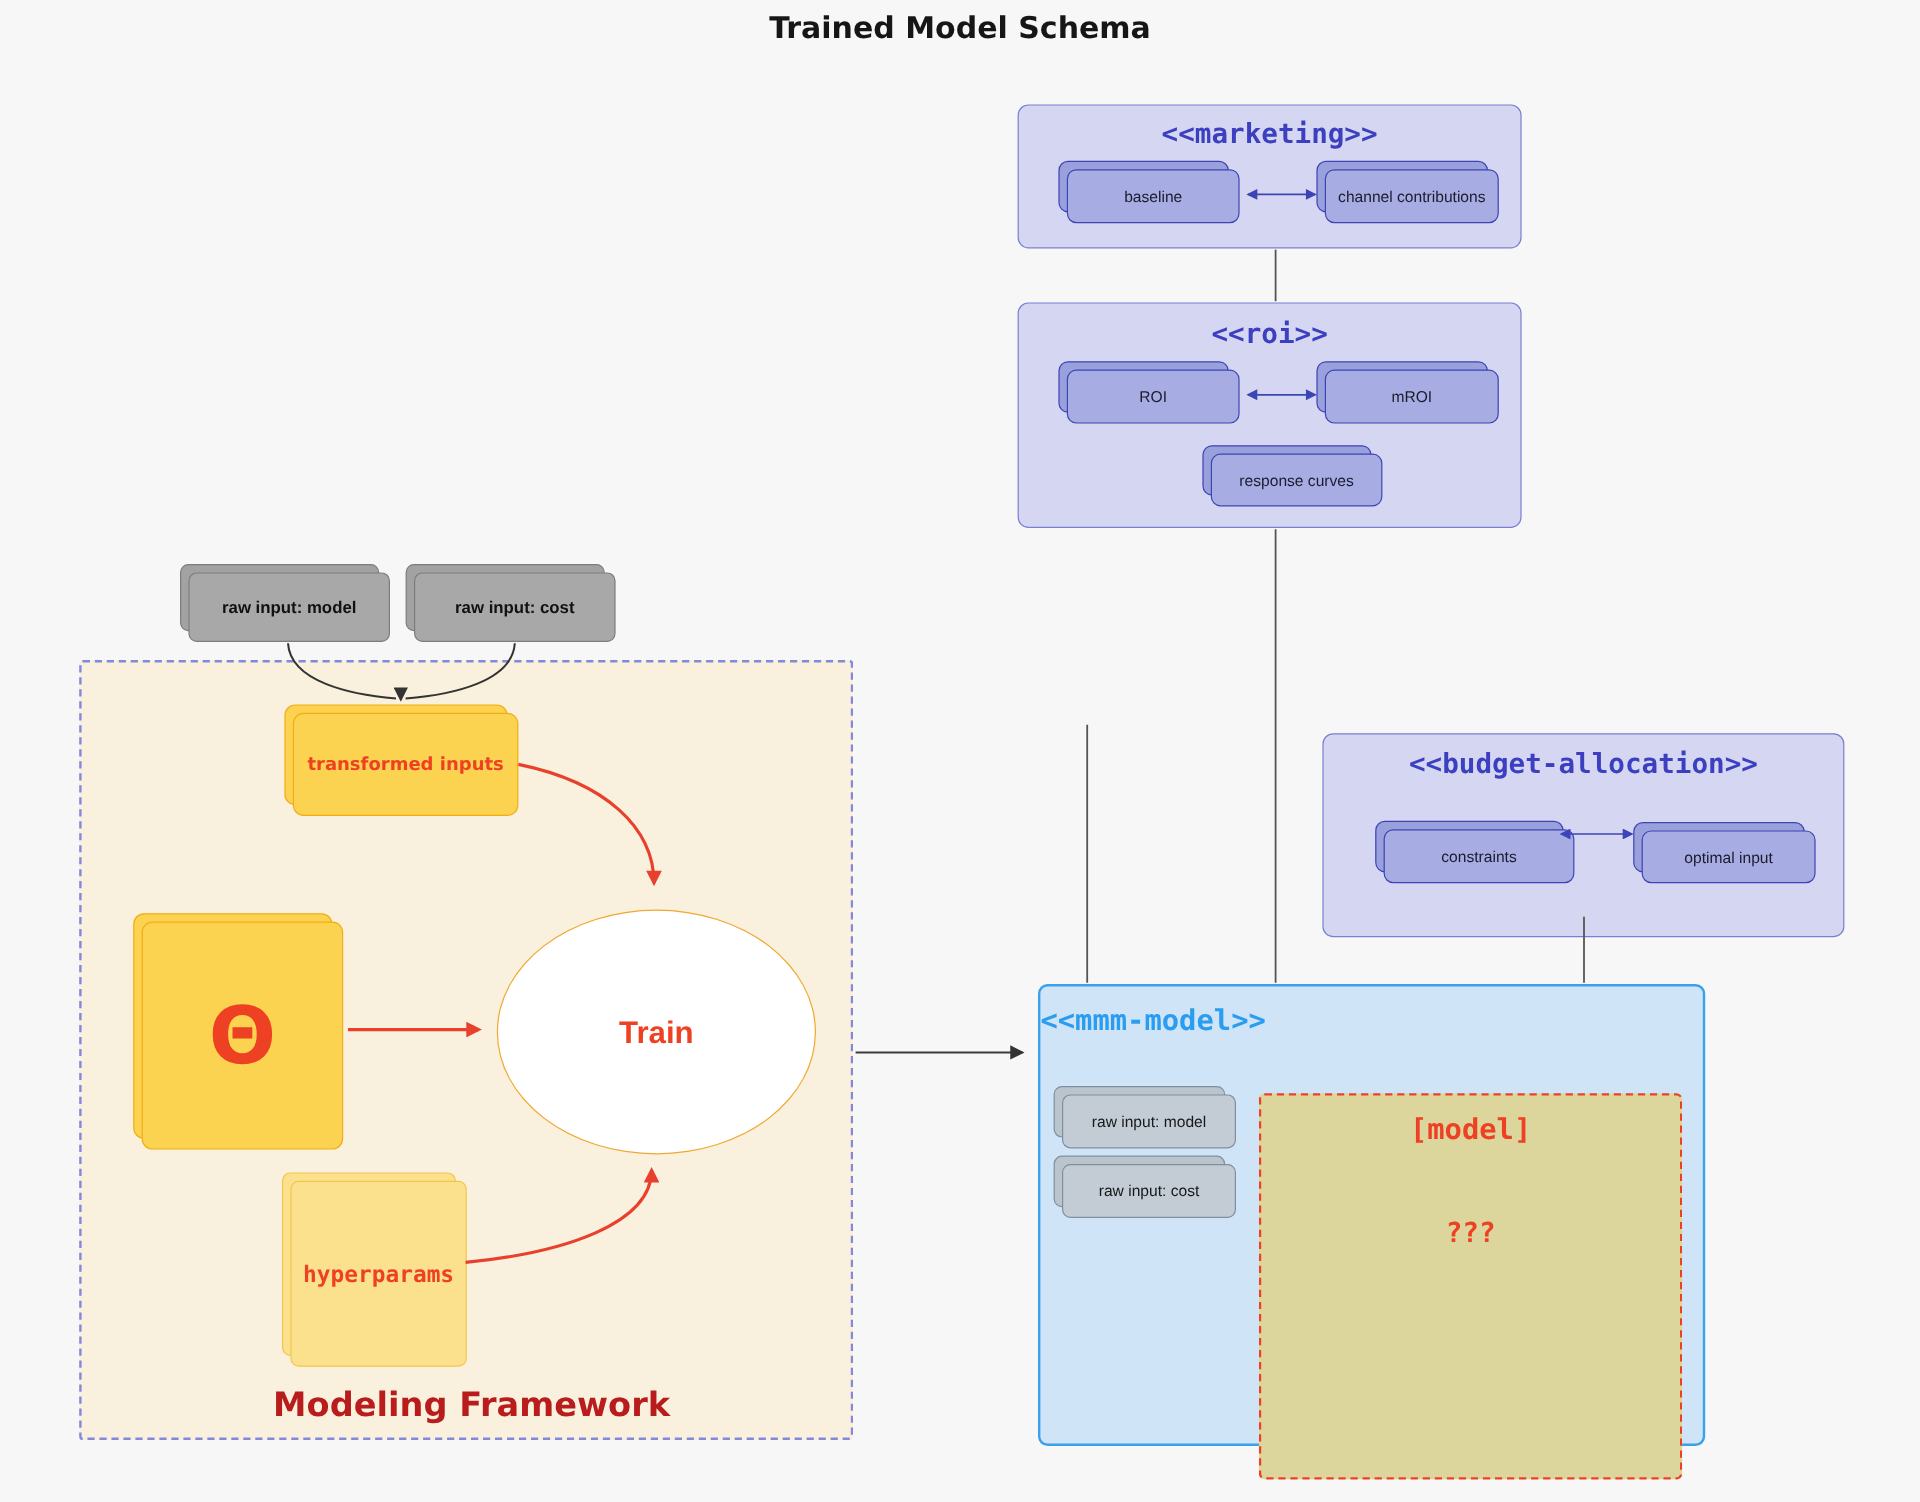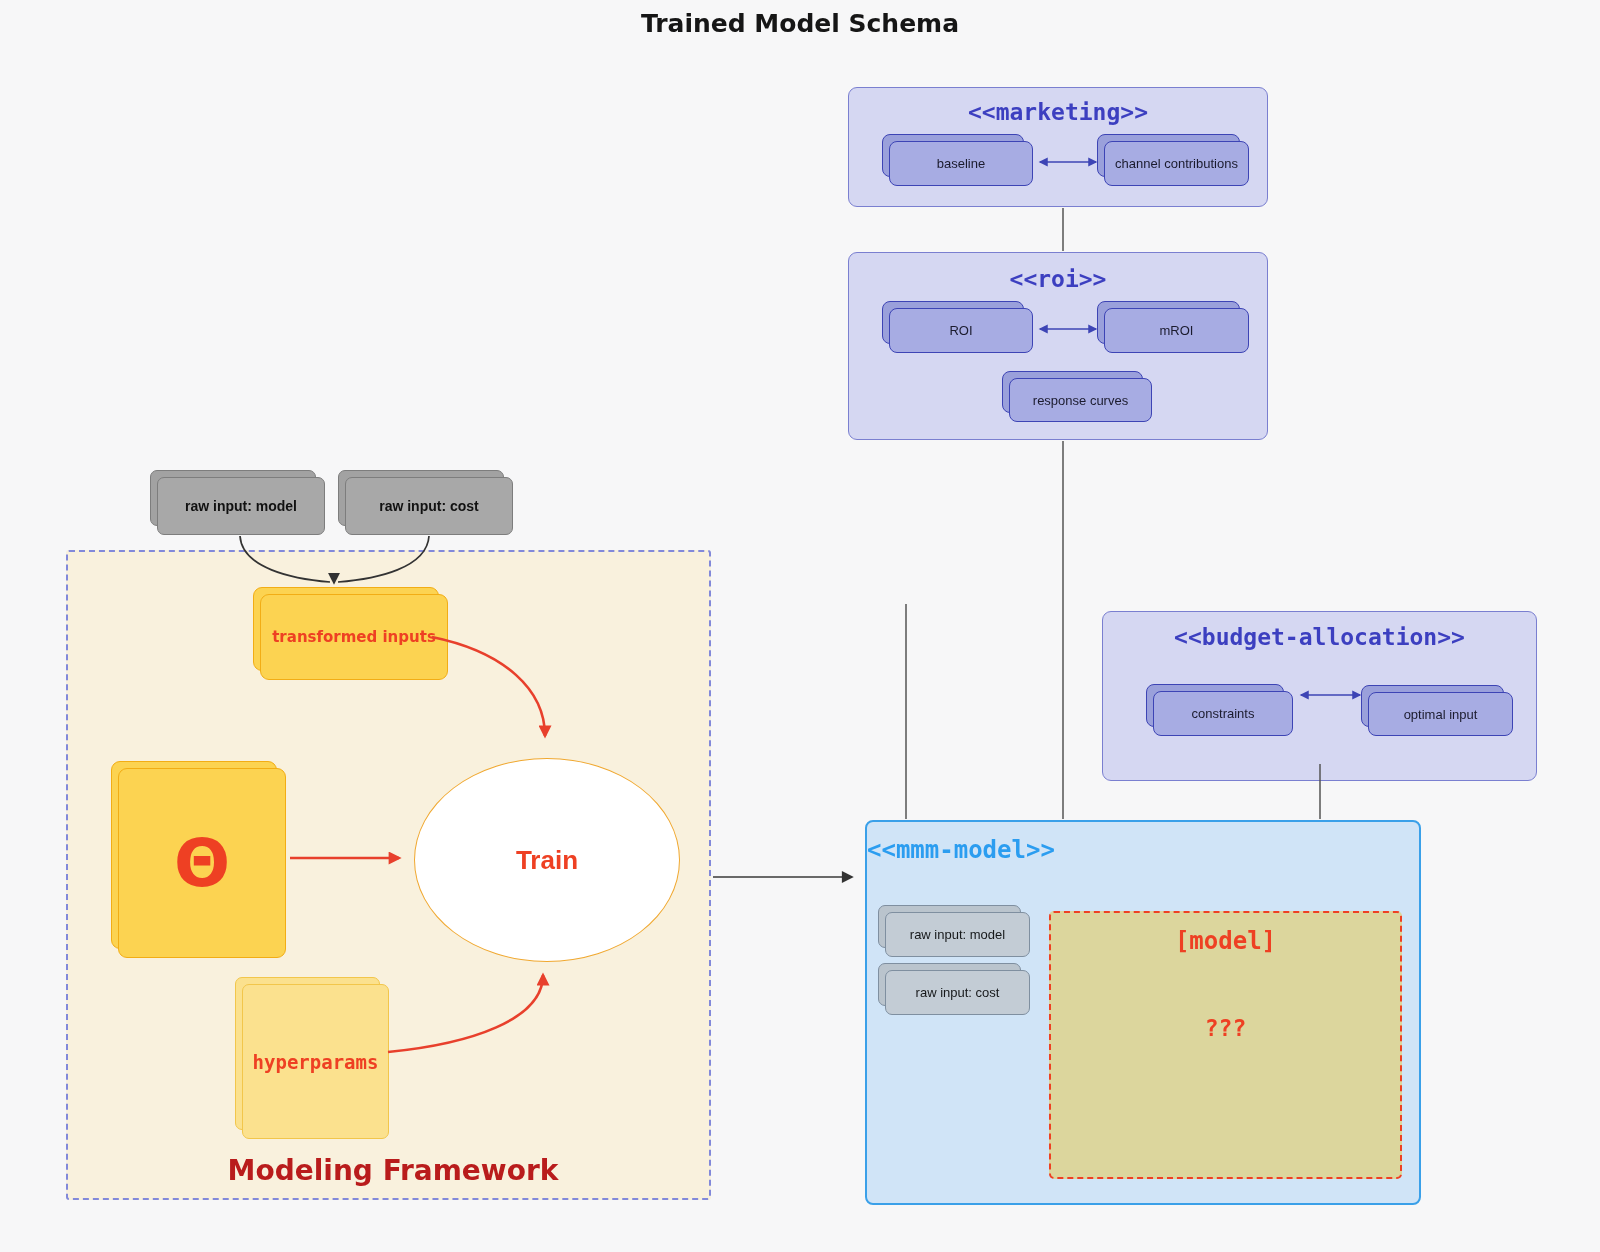--- a/index.html
+++ b/index.html
@@ -118,21 +118,21 @@
 
   <div class="stack gray-node center" style="left:157px; top:477px; width:168px; height:58px;">
     <span>raw input: model</span>
   </div>
   <div class="stack gray-node center" style="left:345px; top:477px; width:168px; height:58px;">
     <span>raw input: cost</span>
   </div>
 
   <div class="container framework" style="left:66px; top:550px; width:645px; height:650px;">
 
-    <div class="stack yellow-node center" style="left:176px; top:42px; width:188px; height:86px;margin-left:16px;">
+    <div class="stack yellow-node center" style="left:176px; top:42px; width:188px; height:86px;">
       <span class="red-label" style="font-size:15px;">transformed inputs</span>
     </div>
 
     <div class="stack yellow-node center" style="left:50px; top:216px; width:168px; height:190px;">
       <span class="red-label" style="font-size:66px;">Θ</span>
     </div>
 
     <div class="abs center train-ellipse" style="left:346px; top:206px; width:266px; height:204px;">
       <span>Train</span>
     </div>
@@ -163,39 +163,39 @@
       <span>mROI</span>
     </div>
     <div class="stack purple-node center" style="left:160px; top:125px; width:143px; height:44px;">
       <span>response curves</span>
     </div>
   </div>
 
 
   <div class="container lav" style="left:1102px; top:611px; width:435px; height:170px;">
     <div class="abs lav-title" style="top:12px;">&lt;&lt;budget-allocation&gt;&gt;</div>
-    <div class="stack purple-node center" style="left:50px; top:79px; width:140px; height:45px;">
+    <div class="stack purple-node center" style="left:50px; top:79px; width:159px; height:45px;">
       <span>constraints</span>
     </div>
     <div class="stack purple-node center" style="left:265px; top:80px; width:145px; height:44px;">
       <span>optimal input</span>
     </div>
   </div>
 
   <div class="container mmm" style="left:865px; top:820px; width:556px; height:385px;">
     <div class="abs mmm-title">&lt;&lt;mmm-model&gt;&gt;</div>
 
     <div class="stack ltgray-node center" style="left:18px; top:90px; width:145px; height:45px;">
       <span>raw input: model</span>
     </div>
     <div class="stack ltgray-node center" style="left:18px; top:148px; width:145px; height:45px;">
       <span>raw input: cost</span>
     </div>
 
-    <div class="abs model-dashed" style="left:182px; top:89px; width:353px; height:268px;">
+    <div class="abs model-dashed" style="left:182px; top:89px; width:353px; height:322px;">
       <span class="red-label mono" style="font-size:24px; margin-top:14px;">[model]</span>
       <span class="red-label mono" style="font-size:23px; margin-top:60px;">???</span>
     </div>
   </div>
 
   <svg class="overlay" width="1600" height="1252" viewBox="0 0 1600 1252">
     <defs>
       <marker id="mk-dark" viewBox="0 0 10 10" refX="8.5" refY="5" markerWidth="9" markerHeight="7" orient="auto-start-reverse">
         <path d="M0,0 L10,5 L0,10 z" fill="#333"></path>
       </marker>

